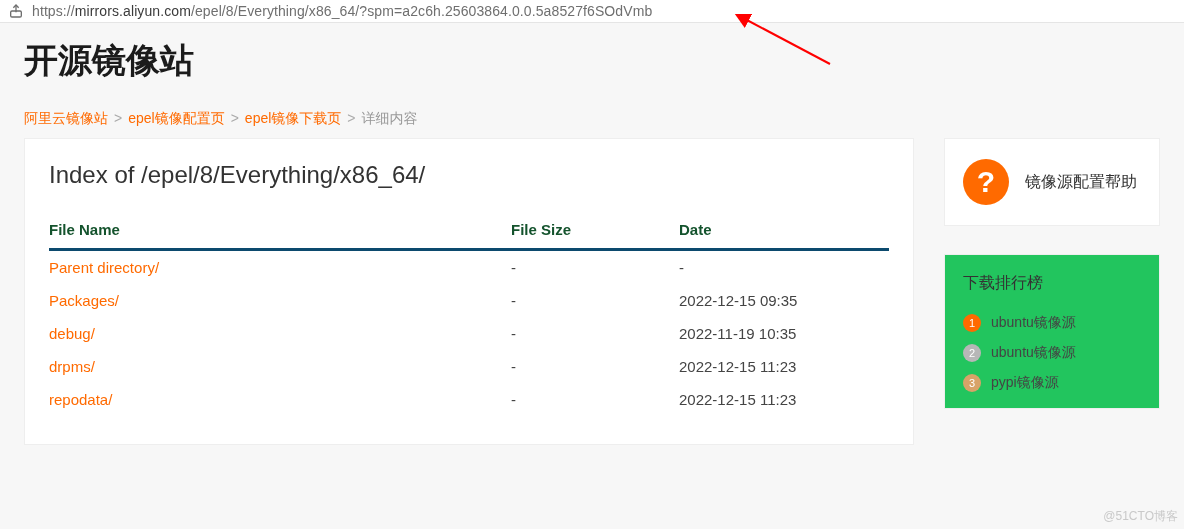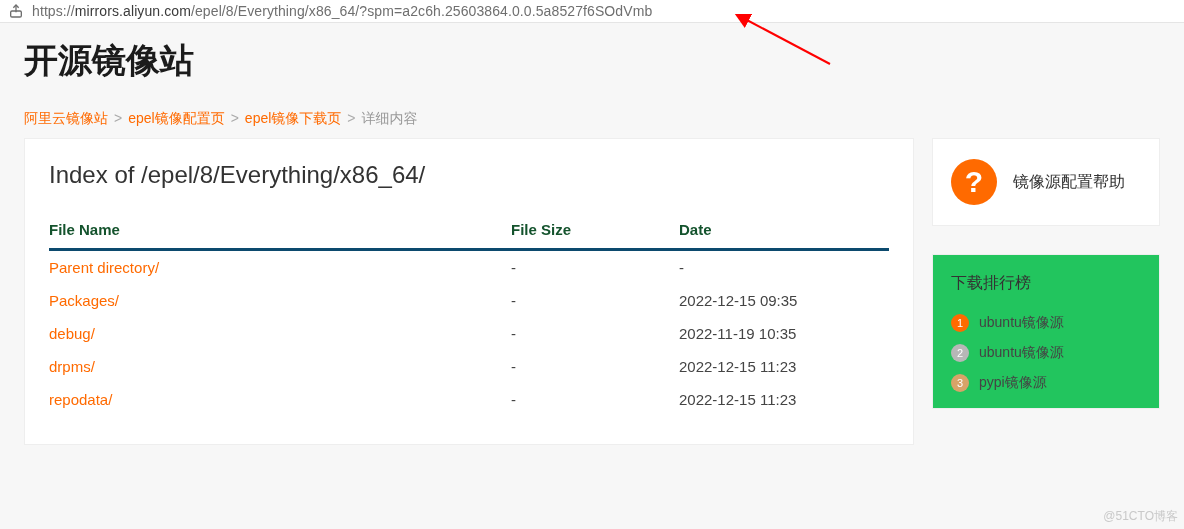--- a/index.html
+++ b/index.html
@@ -10,21 +10,21 @@
   .url-host { color:#3b3b3b; }
   .header { height:75px; display:flex; align-items:center; padding:0 24px; background:#f7f7f7; }
   .site-title { font-size:34px; font-weight:600; color:#1b1b1b; }
   .header-spacer { flex:1; }
   .header-links { display:flex; align-items:center; gap:20px; font-size:15px; color:#333; }
   .header-link { position:relative; cursor:pointer; }
   .badge-new { position:absolute; top:-14px; right:-4px; font-size:11px; color:#ff5b22; }
   .breadcrumb { padding:12px 24px 10px; font-size:14px; color:#999; display:flex; gap:6px; flex-wrap:wrap; }
   .breadcrumb a { color:#ff6a00; text-decoration:none; cursor:pointer; }
   .breadcrumb .sep { color:#aaa; }
-  .content-row { display:flex; gap:18px; padding:0 24px; }
+  .content-row { display:flex; gap:30px; padding:0 24px; }
   .main-card { flex:0 0 890px; background:#fff; border:1px solid #eee; padding:22px 24px 28px; }
   .index-title { font-size:24px; color:#333; font-weight:400; margin-bottom:22px; }
   table.listing { width:100%; border-collapse:collapse; font-size:15px; }
   table.listing th { text-align:left; color:#14532d; font-weight:600; padding:10px 0; border-bottom:3px solid #0c4a6e; }
   table.listing td { padding:8px 0; color:#444; }
   table.listing td.name a { color:#ff6a00; text-decoration:none;text-align:right; }
   table.listing .col-name { width:55%; }
   table.listing .col-size { width:20%; }
   table.listing .col-date { width:25%; }
   .side-col { flex:1; display:flex; flex-direction:column; gap:28px; }

